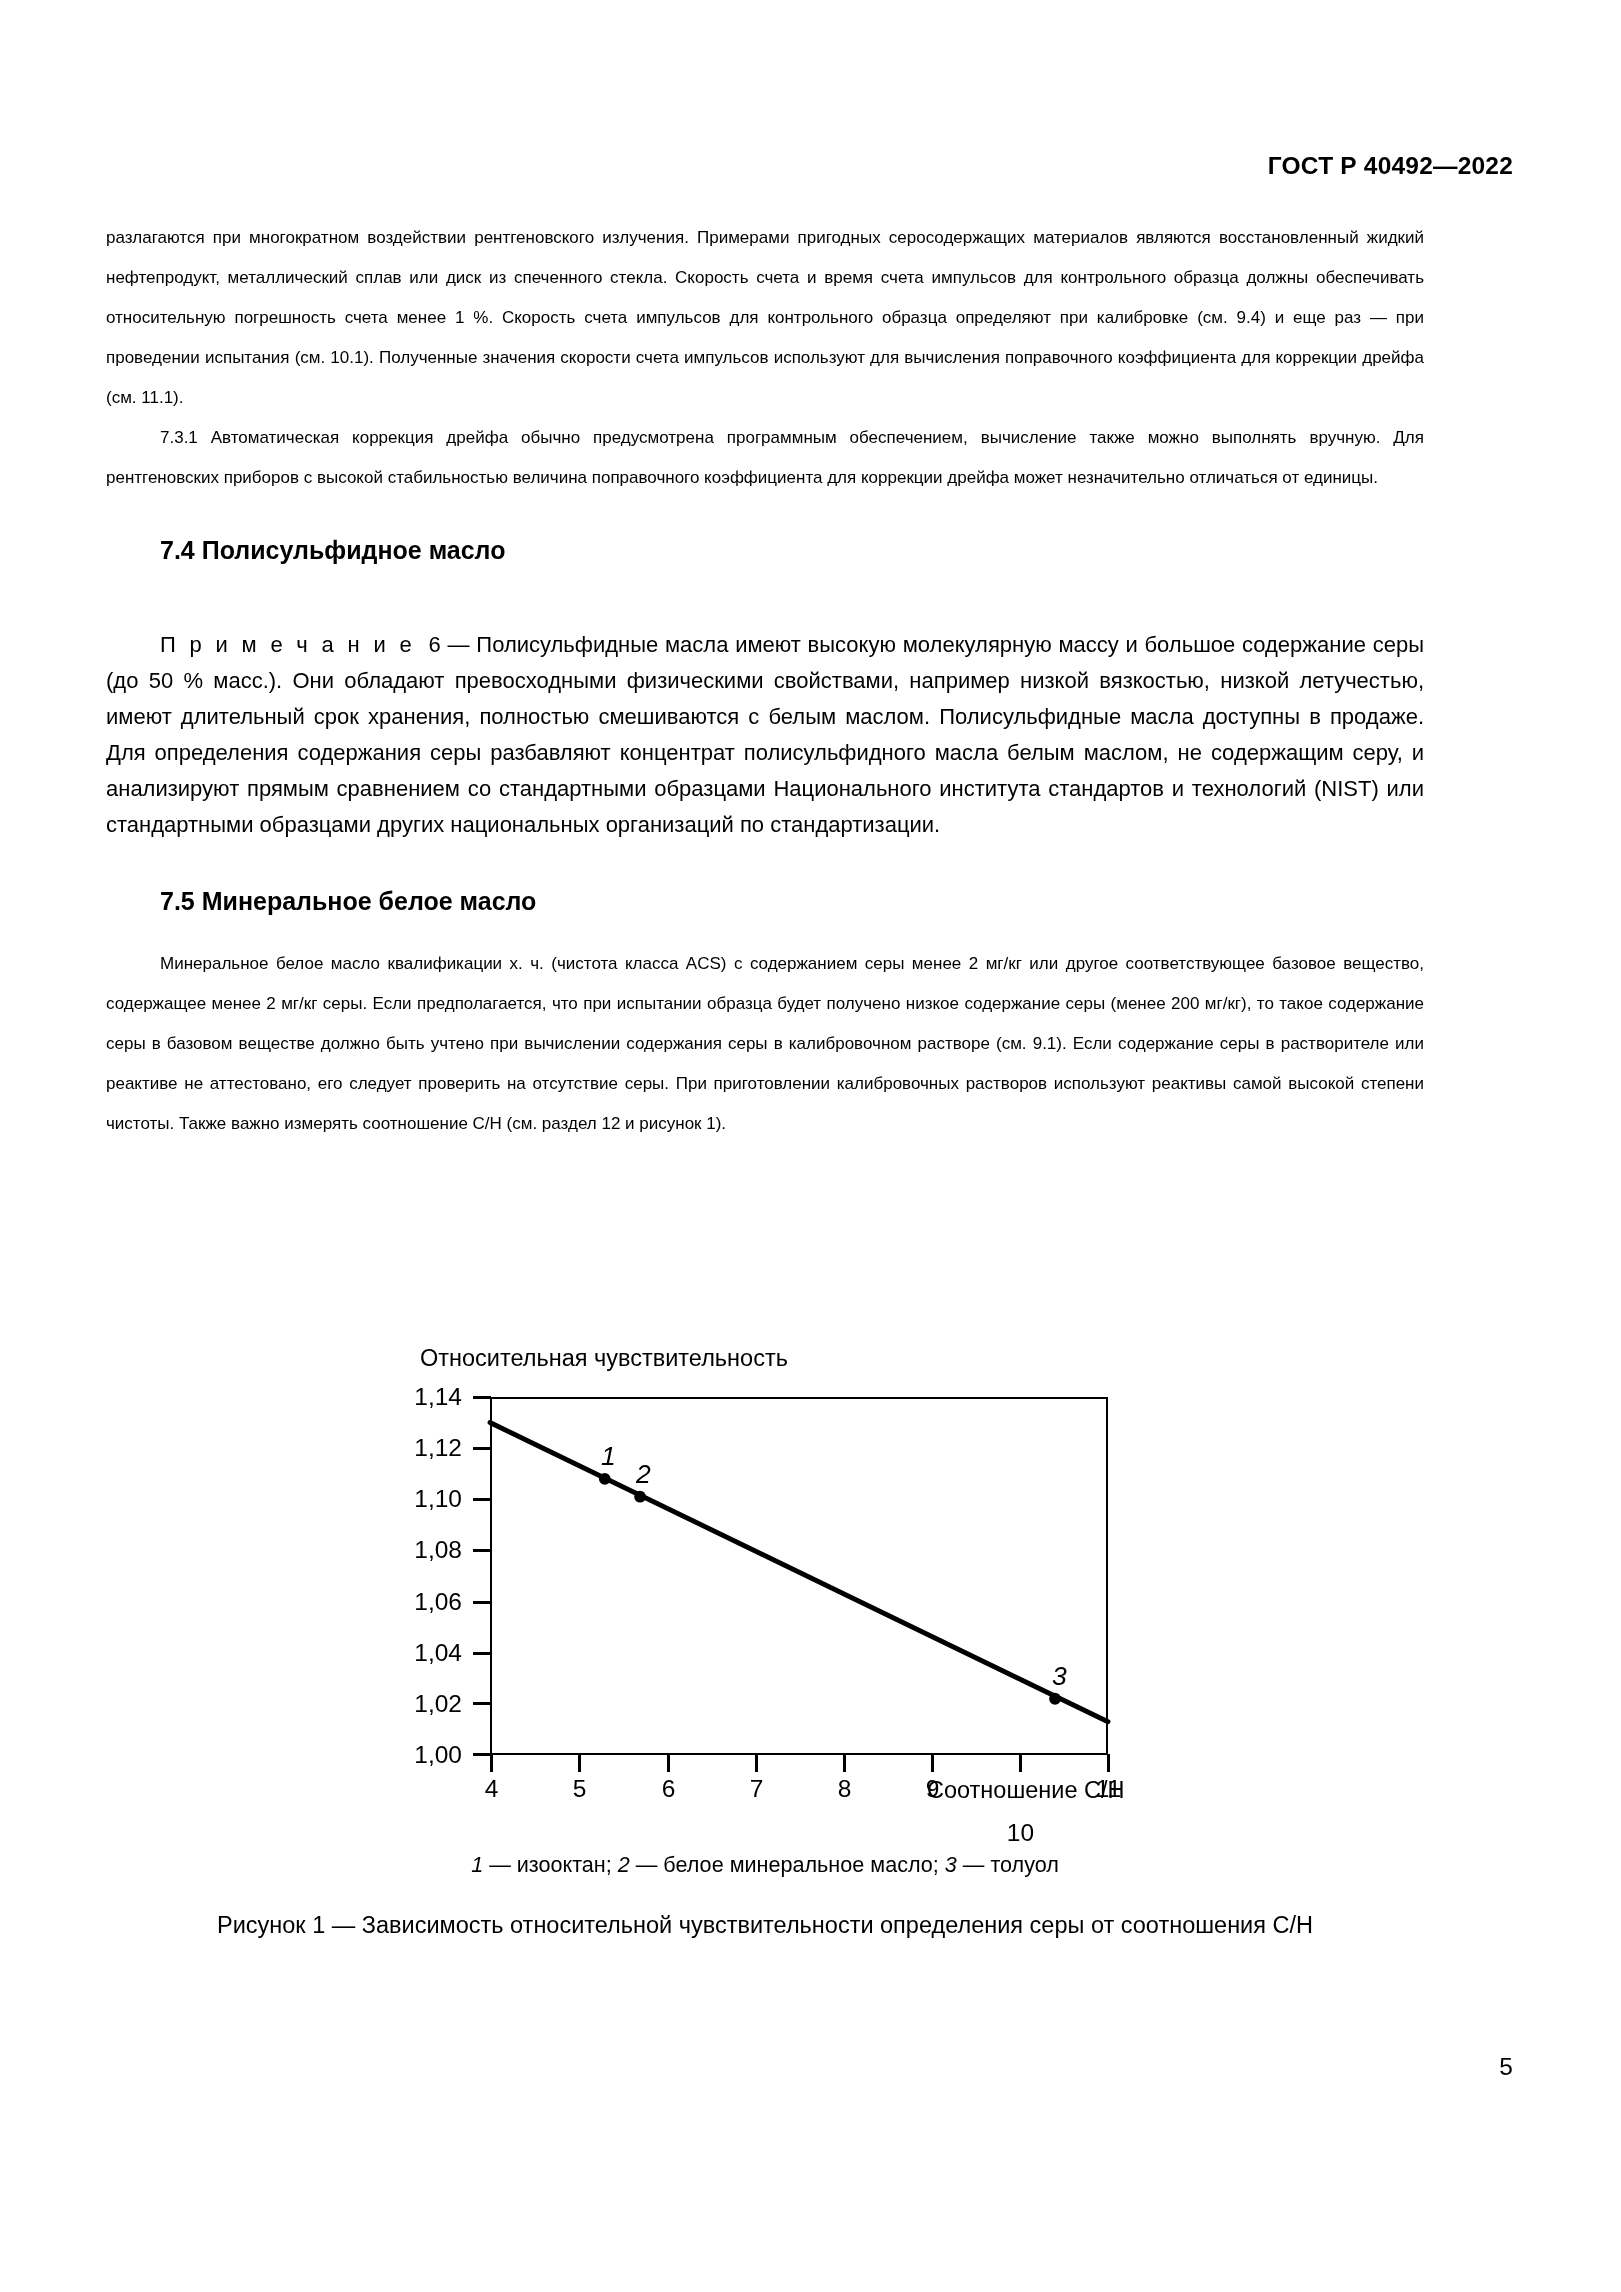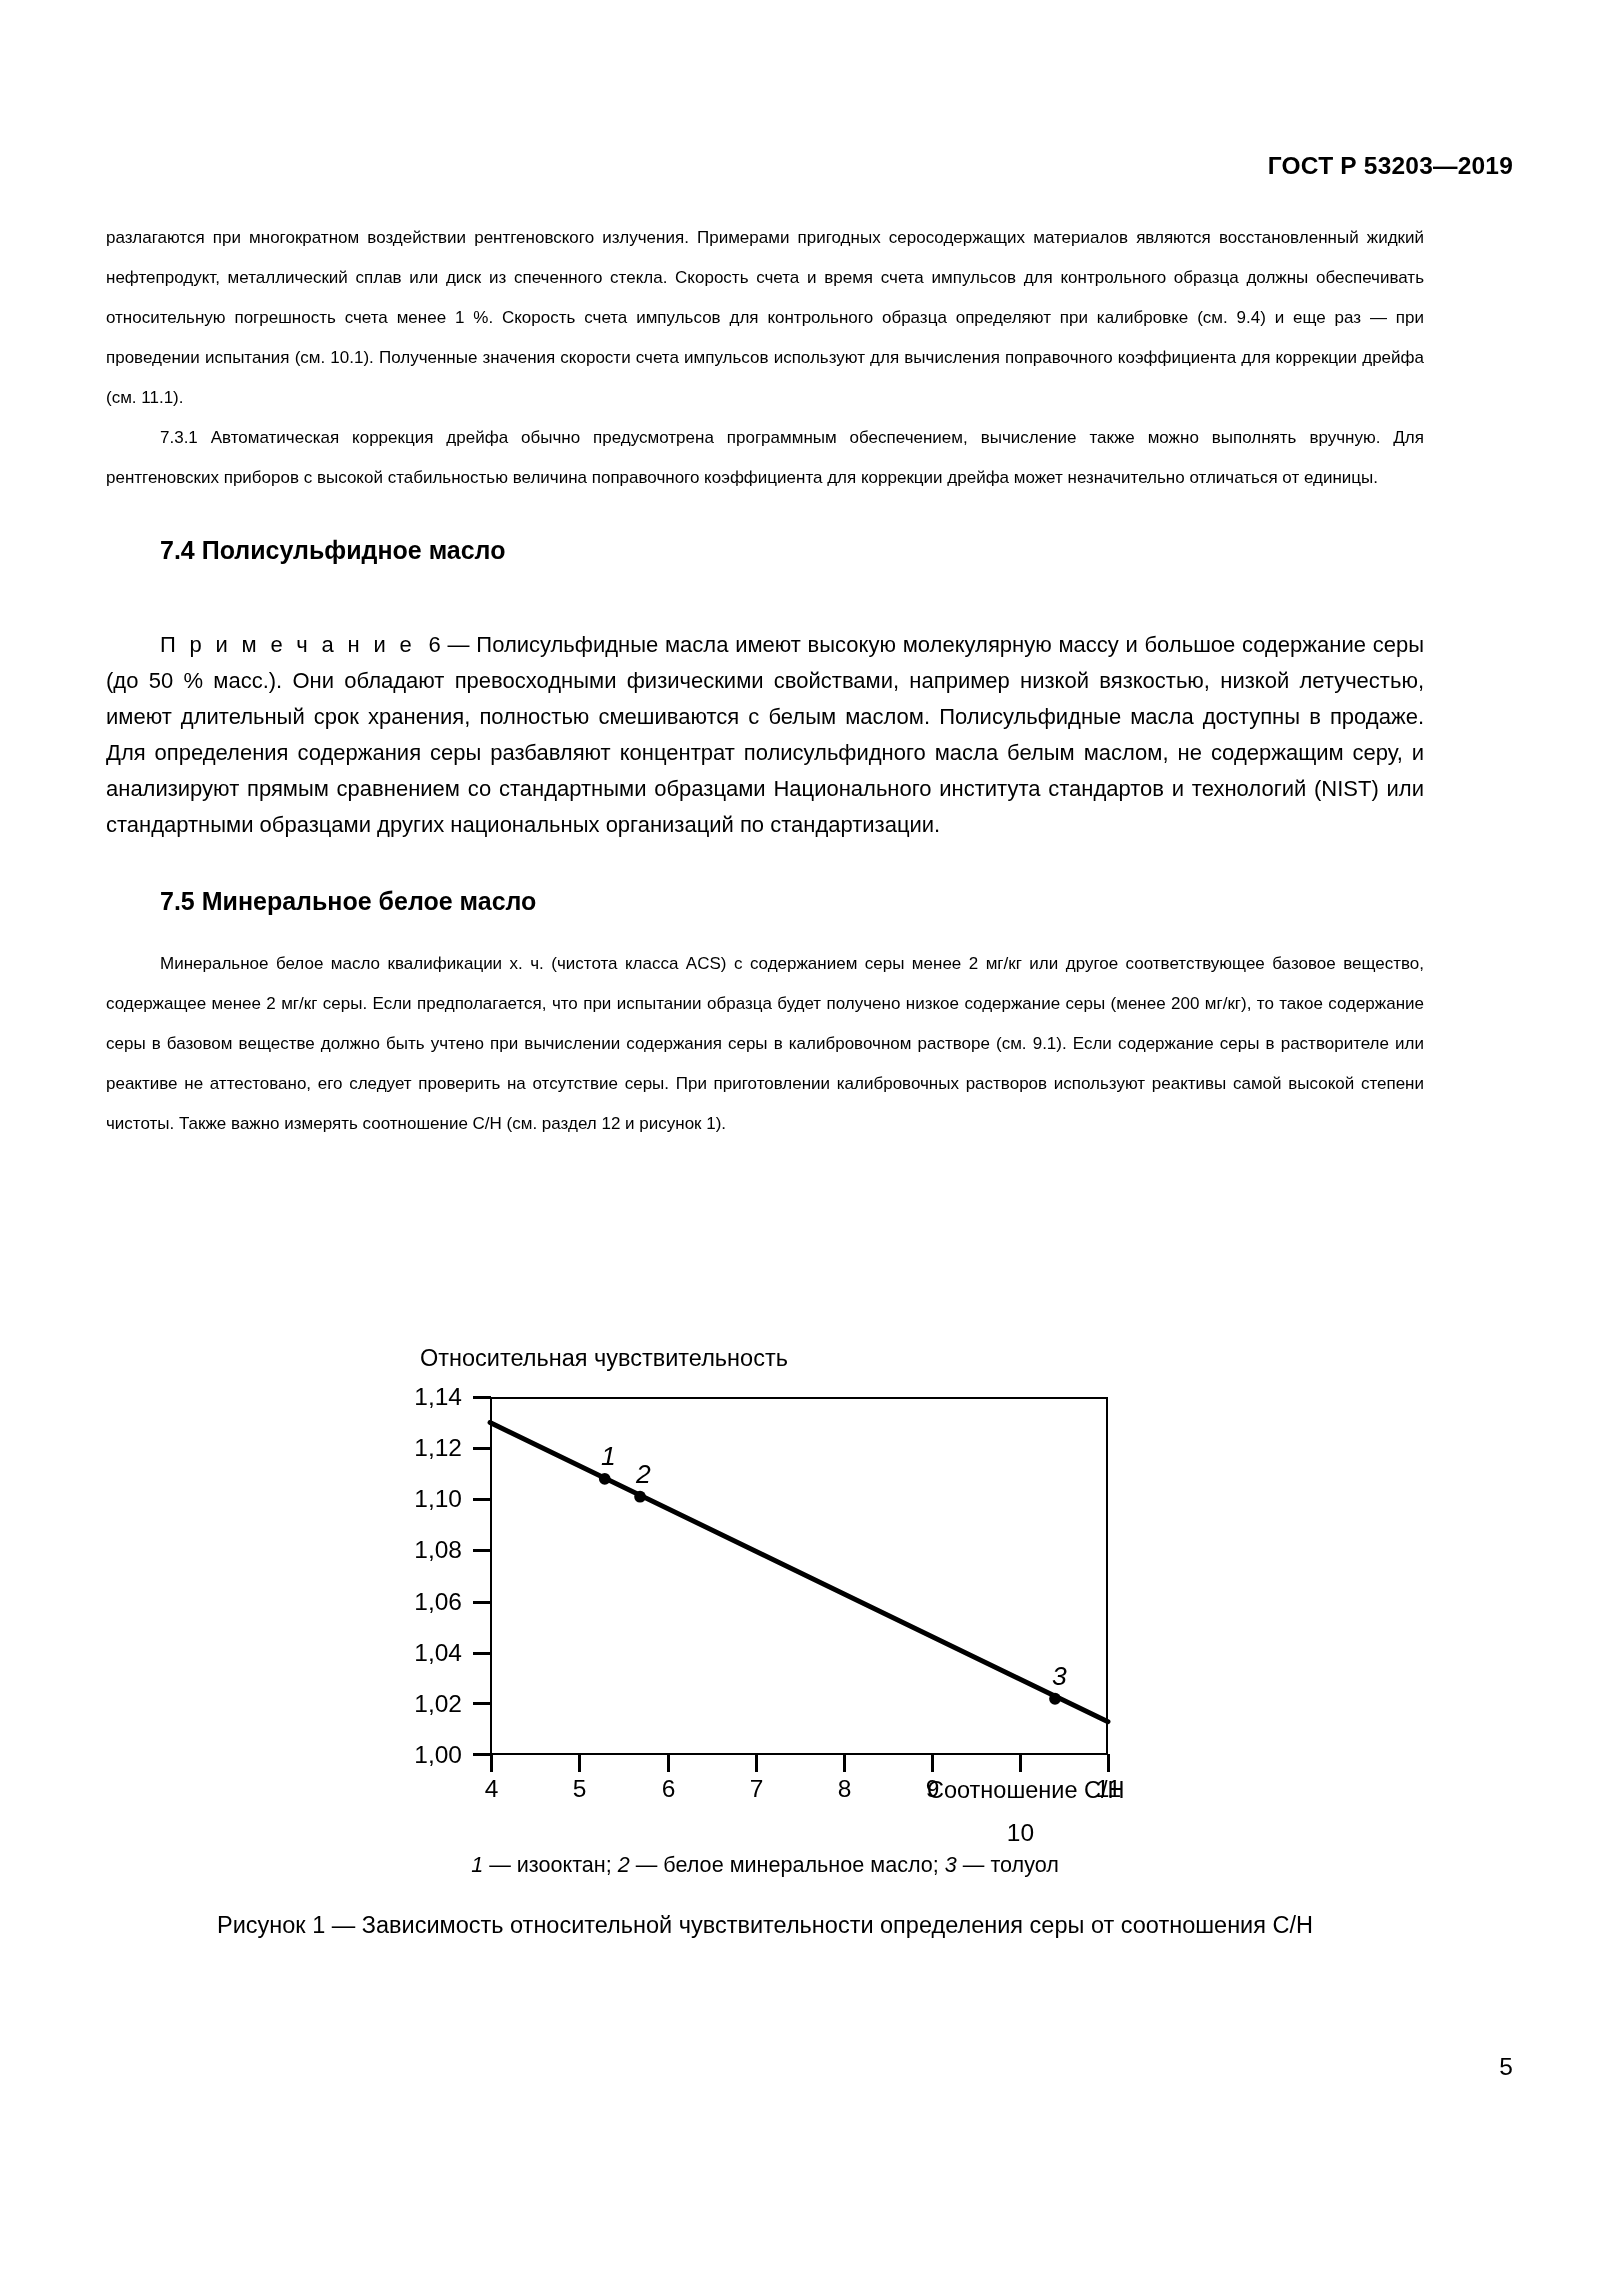--- a/index.html
+++ b/index.html
@@ -172,21 +172,21 @@
     right: 108px;
     top: 2053px;
     font-size: 24.5px;
   }
 </style>
 </head>
 <body>
 
 <div class="page">
 
-  <div class="doc-header">ГОСТ Р 53203—2019</div>
+  <div class="doc-header">ГОСТ Р 40492—2022</div>
 
   <div class="content">
 
     <p class="body">разлагаются при многократном воздействии рентгеновского излучения. Примерами пригодных серосодержащих материалов являются восстановленный жидкий нефтепродукт, металлический сплав или диск из спеченного стекла. Скорость счета и время счета импульсов для контрольного образца должны обеспечивать относительную погрешность счета менее 1 %. Скорость счета импульсов для контрольного образца определяют при калибровке (см. 9.4) и еще раз — при проведении испытания (см. 10.1). Полученные значения скорости счета импульсов используют для вычисления поправочного коэффициента для коррекции дрейфа (см. 11.1).</p>
 
     <p class="body indent">7.3.1 Автоматическая коррекция дрейфа обычно предусмотрена программным обеспечением, вычисление также можно выполнять вручную. Для рентгеновских приборов с высокой стабильностью величина поправочного коэффициента для коррекции дрейфа может незначительно отличаться от единицы.</p>
 
     <div class="gap-m"></div>
 
     <h3 class="sub">7.4 Полисульфидное масло</h3>

